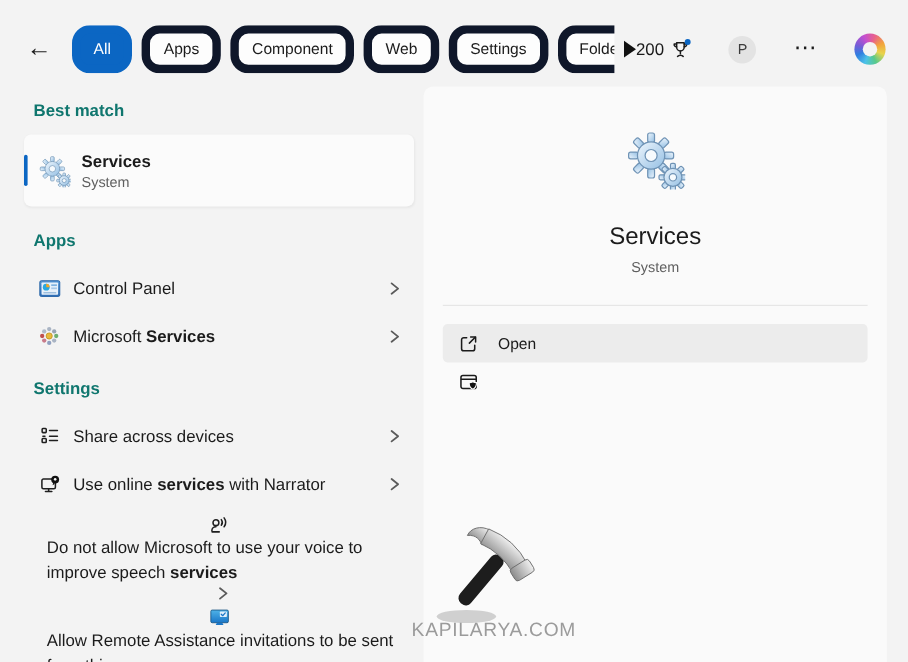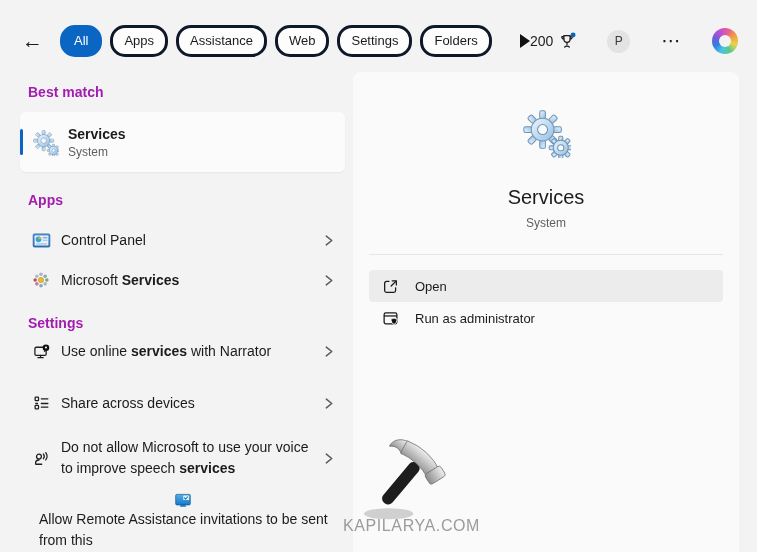--- a/index.html
+++ b/index.html
@@ -4,54 +4,54 @@
 <style>
   html,body{margin:0;padding:0;}
   body{font-family:"Liberation Sans",sans-serif;-webkit-font-smoothing:antialiased;}
   .screen{position:relative;width:757px;height:552px;background:#f3f3f3;overflow:hidden;}
 
   
   .topbar{position:absolute;top:12px;left:0;right:0;height:58px;display:flex;align-items:center;}
   .back-btn{width:26px;margin-left:22px;font-size:21px;color:#1b1b1b;cursor:pointer;flex:none;line-height:26px;}
   .filters{display:flex;align-items:center;gap:8px;width:452px;margin-left:12px;overflow:hidden;flex:none;height:40px;}
   .pill{flex:none;height:26px;line-height:26px;padding:0 11px;border-radius:15px;background:#fdfdfd;
-        border:3px solid #0f172a;font-size:13px;color:#1b1b1b;cursor:pointer;white-space:nowrap;}
+        border:7px solid #0f172a;font-size:13px;color:#1b1b1b;cursor:pointer;white-space:nowrap;}
   .pill.active{background:#0b66c3;border-color:#0b66c3;color:#fff;}
   .pill.clipped{padding-right:34px;}
   .more-filters{flex:none;margin-left:8px;width:0;height:0;border-left:10px solid #111;
                 border-top:7px solid transparent;border-bottom:7px solid transparent;cursor:pointer;}
   .top-right{margin-left:auto;display:flex;align-items:center;gap:31px;margin-right:26px;}
   .rewards{display:flex;align-items:center;gap:5px;font-size:14px;color:#1b1b1b;cursor:pointer;}
   .avatar{width:23px;height:23px;border-radius:50%;background:#e3e3e3;color:#3c3c3c;font-size:12px;
           display:flex;align-items:center;justify-content:center;cursor:pointer;}
   .more-dots{font-size:19px;color:#1b1b1b;cursor:pointer;line-height:10px;letter-spacing:1px;}
   .copilot{width:26px;height:26px;border-radius:50%;position:relative;cursor:pointer;
            background:conic-gradient(from 200deg,#4cc2e8,#2f7ee0,#7a5bd6,#c44fd0,#e8618c,#f2a33c,#e8d44c,#58c98a,#4cc2e8);}
   .copilot::after{content:"";position:absolute;inset:7px;background:#f3f3f3;border-radius:50%;}
 
   
   .left-col{position:absolute;left:20px;top:76px;width:325px;}
-  .sec-header{margin:0 0 0 8px;font-size:14px;font-weight:700;color:#a21caf;}
+  .sec-header{margin:0 0 0 8px;font-size:14px;font-weight:700;color:#0f766e;}
   .h-best{margin-top:8px;}
   .h-apps{margin-top:20px;}
   .h-settings{margin-top:15px;}
 
   .best-card{position:relative;margin-top:12px;height:60px;background:#fbfbfb;border-radius:6px;
              box-shadow:0 1px 2px rgba(0,0,0,.05);display:flex;align-items:center;padding-left:12px;cursor:pointer;}
   .accent-bar{position:absolute;left:0;top:17px;width:3px;height:26px;border-radius:2px;background:#0b66c3;}
   .best-text{margin-left:9px;}
   .best-title{font-size:14px;font-weight:700;color:#1b1b1b;}
   .best-sub{font-size:12px;color:#5f5f5f;margin-top:3px;}
 
   .result-row{display:flex;align-items:center;min-height:40px;padding:0 10px;cursor:pointer;border-radius:4px;}
   .result-row .r-icon{width:22px;flex:none;display:flex;justify-content:center;}
   .result-row .r-label{flex:1;margin-left:9px;font-size:14px;line-height:21px;color:#1b1b1b;}
   .r-label .b{font-weight:700;}
   .chev{flex:none;margin-left:6px;display:flex;cursor:pointer;}
-  .mt12{margin-top:12px;} .mt6{margin-top:6px;} .mt4{margin-top:4px;flex-direction:column;}
+  .mt12{margin-top:12px;} .mt6{margin-top:6px;flex-direction:column;} .mt4{margin-top:4px;flex-direction:column;}
   .two-line{min-height:58px;}
 
   
   .preview{position:absolute;left:353px;top:72px;width:386px;height:480px;background:#fafafa;
            border-radius:8px 8px 0 0;}
   .preview-icon{display:block;margin:36px auto 0;}
   .pv-title{margin-top:28px;text-align:center;font-size:20px;color:#1b1b1b;}
   .pv-sub{margin-top:7px;text-align:center;font-size:12px;color:#5f5f5f;}
   .divider{margin:24px 16px 0;border-top:1px solid #e6e6e6;height:0;}
   .actions{margin:15px 16px 0;}
@@ -118,21 +118,21 @@
 <div class="screen">
 
   <div class="topbar">
     <div class="back-btn">
       <span>←</span>
     </div>
 
     <div class="filters">
       <div class="pill active">All</div>
       <div class="pill">Apps</div>
-      <div class="pill">Assistance</div>
+      <div class="pill">Component</div>
       <div class="pill">Web</div>
       <div class="pill">Settings</div>
       <div class="pill">Folders</div>
     </div>
 
     <div class="more-filters"></div>
 
     <div class="top-right">
       <div class="rewards">
         <span>200</span>
@@ -209,20 +209,39 @@
       <span class="r-label"><span>Microsoft </span><span class="b">Services</span><span></span></span>
       <span class="chev">
         <svg width="13" height="13" viewBox="0 0 12 12">
             <path d="M4 2 L9 6 L4 10" fill="none" stroke="#5b5b5b" stroke-width="1.4" stroke-linecap="round" stroke-linejoin="round"></path>
           </svg>
       </span>
     </div>
 
     <div class="sec-header h-settings">Settings</div>
 
+    <div class="result-row mt12">
+      <span class="r-icon">
+        <svg width="17" height="17" viewBox="0 0 16 16" fill="none" stroke="#1f1f1f" stroke-width="1.2" stroke-linecap="round" stroke-linejoin="round">
+          <rect x="2" y="2" width="3.2" height="3.2" rx="0.6"></rect>
+          <rect x="2" y="9.8" width="3.2" height="3.2" rx="0.6"></rect>
+          <line x1="7.8" y1="3.6" x2="14" y2="3.6"></line>
+          <line x1="7.8" y1="8" x2="14" y2="8"></line>
+          <line x1="2.6" y1="8" x2="4.2" y2="8"></line>
+          <line x1="7.8" y1="11.4" x2="14" y2="11.4"></line>
+        </svg>
+      </span>
+      <span class="r-label"><span>Share across devices</span><span class="b"></span><span></span></span>
+      <span class="chev">
+        <svg width="13" height="13" viewBox="0 0 12 12">
+            <path d="M4 2 L9 6 L4 10" fill="none" stroke="#5b5b5b" stroke-width="1.4" stroke-linecap="round" stroke-linejoin="round"></path>
+          </svg>
+      </span>
+    </div>
+
     <div class="result-row">
       <span class="r-icon">
         <svg width="17" height="17" viewBox="0 0 16 16">
           <g fill="none" stroke="#1f1f1f" stroke-width="1.2" stroke-linecap="round" stroke-linejoin="round">
             <rect x="1.8" y="4" width="10.6" height="7.6" rx="1.2"></rect>
             <line x1="7.1" y1="11.6" x2="7.1" y2="13.6"></line>
             <line x1="4.6" y1="13.8" x2="9.6" y2="13.8"></line>
           </g>
           <circle cx="12.2" cy="4.4" r="3.1" fill="#111"></circle>
           <path d="M10.6 6.8 l-0.4 2 1.9-1.2 Z" fill="#111"></path>
@@ -230,39 +249,20 @@
         </svg>
       </span>
       <span class="r-label"><span>Use online </span><span class="b">services</span><span> with Narrator</span></span>
       <span class="chev">
         <svg width="13" height="13" viewBox="0 0 12 12">
             <path d="M4 2 L9 6 L4 10" fill="none" stroke="#5b5b5b" stroke-width="1.4" stroke-linecap="round" stroke-linejoin="round"></path>
           </svg>
       </span>
     </div>
 
-    <div class="result-row mt12">
-      <span class="r-icon">
-        <svg width="17" height="17" viewBox="0 0 16 16" fill="none" stroke="#1f1f1f" stroke-width="1.2" stroke-linecap="round" stroke-linejoin="round">
-          <rect x="2" y="2" width="3.2" height="3.2" rx="0.6"></rect>
-          <rect x="2" y="9.8" width="3.2" height="3.2" rx="0.6"></rect>
-          <line x1="7.8" y1="3.6" x2="14" y2="3.6"></line>
-          <line x1="7.8" y1="8" x2="14" y2="8"></line>
-          <line x1="2.6" y1="8" x2="4.2" y2="8"></line>
-          <line x1="7.8" y1="11.4" x2="14" y2="11.4"></line>
-        </svg>
-      </span>
-      <span class="r-label"><span>Share across devices</span><span class="b"></span><span></span></span>
-      <span class="chev">
-        <svg width="13" height="13" viewBox="0 0 12 12">
-            <path d="M4 2 L9 6 L4 10" fill="none" stroke="#5b5b5b" stroke-width="1.4" stroke-linecap="round" stroke-linejoin="round"></path>
-          </svg>
-      </span>
-    </div>
-
     <div class="result-row two-line mt6">
       <span class="r-icon">
         <svg width="17" height="17" viewBox="0 0 16 16" fill="none" stroke="#1f1f1f" stroke-width="1.2" stroke-linecap="round" stroke-linejoin="round">
           <circle cx="5.6" cy="6.2" r="2.3"></circle>
           <path d="M2.4 12.6 c0-1.9 1.5-3.2 3.2-3.2"></path>
           <line x1="2.6" y1="13.4" x2="8.2" y2="13.4"></line>
           <path d="M9.8 3.8 q1.7 2.2 0 4.4"></path>
           <path d="M12 2.4 q2.6 3.5 0 7"></path>
         </svg>
       </span>
@@ -316,21 +316,20 @@
       <div class="action-row">
         <span class="a-icon">
           <svg width="17" height="17" viewBox="0 0 16 16">
             <g fill="none" stroke="#1b1b1b" stroke-width="1.2" stroke-linejoin="round">
               <rect x="2" y="2.8" width="12" height="10.2" rx="1.6"></rect>
               <line x1="2" y1="5.6" x2="14" y2="5.6"></line>
             </g>
             <path d="M11.3 7.6 c0.9 0.5 1.9 0.7 2.9 0.7 0 2.7-1.2 4.6-2.9 5.3 -1.7-0.7-2.9-2.6-2.9-5.3 1 0 2-0.2 2.9-0.7 Z" fill="#111" stroke="#fafafa" stroke-width="0.9"></path>
           </svg>
         </span>
-        <span class="a-label">Run as administrator</span>
       </div>
 
 
 
     </div>
 
     <svg class="hammer" width="92" height="88" viewBox="0 0 100 96">
       <ellipse cx="30" cy="87" rx="27" ry="6" fill="#9e9e9e" opacity="0.45"></ellipse>
       <g transform="rotate(40 50 45)">
         <rect x="44" y="28" width="13" height="56" rx="6" fill="#1d1d1d"></rect>

